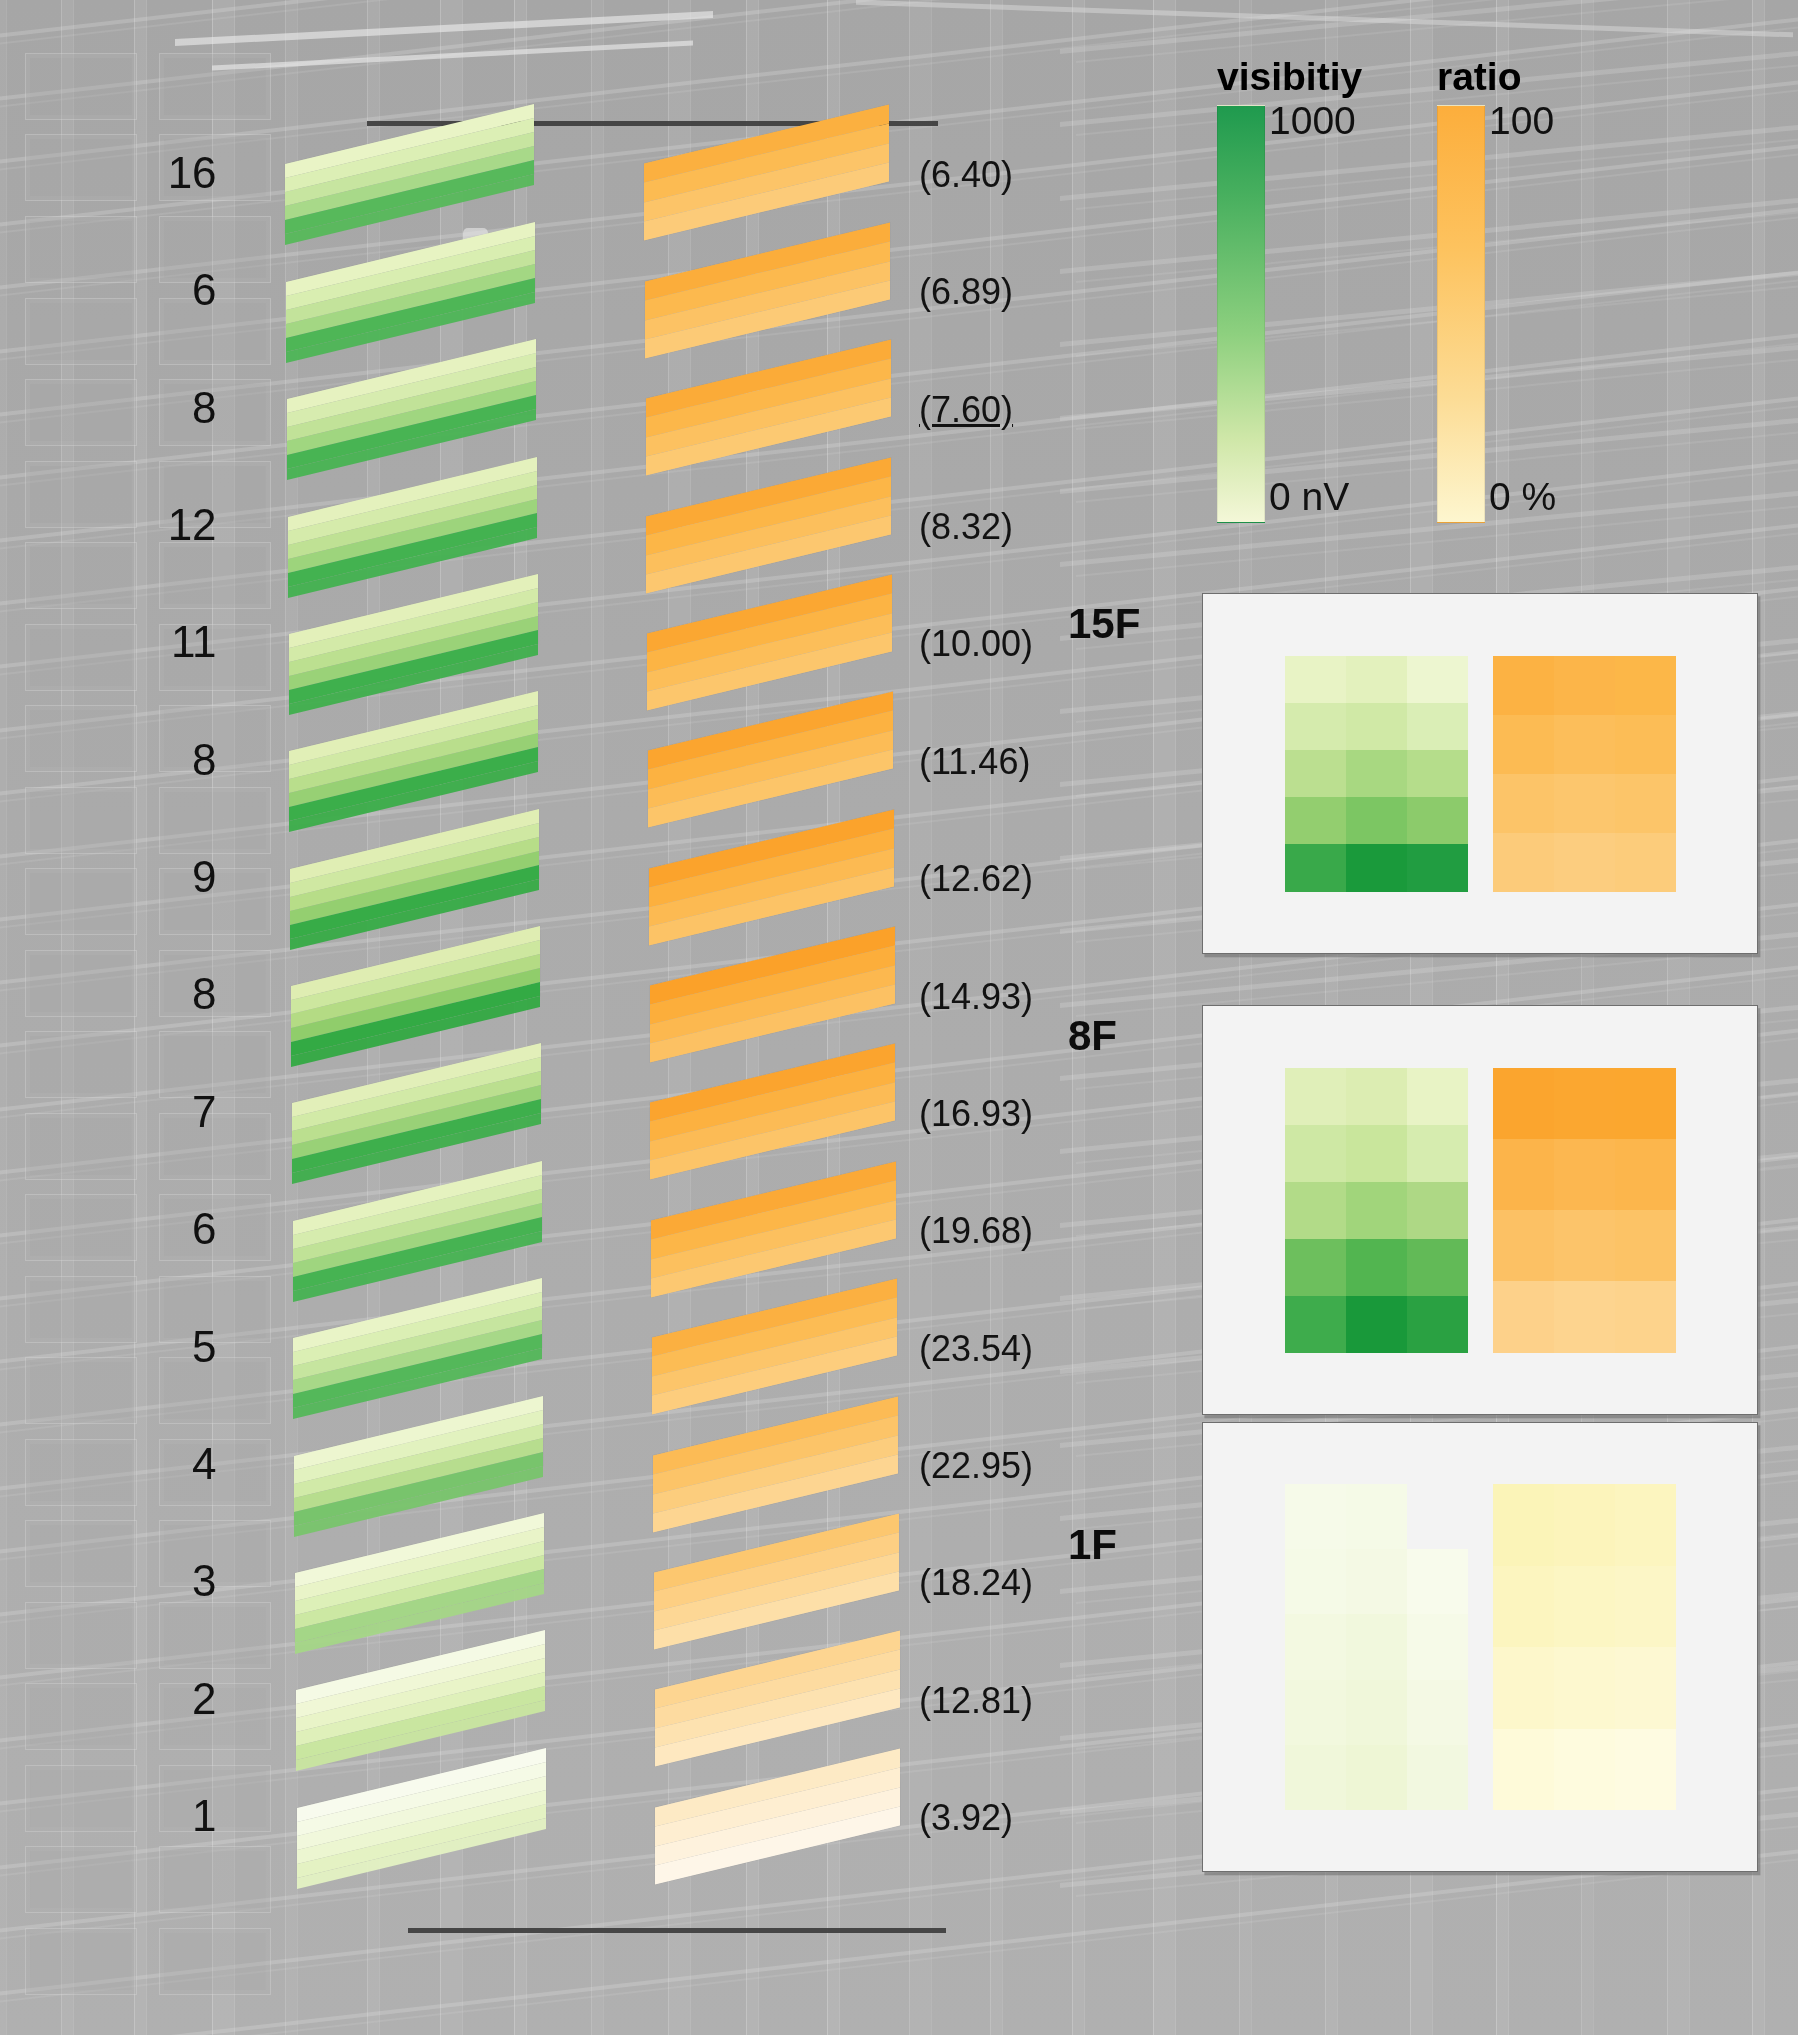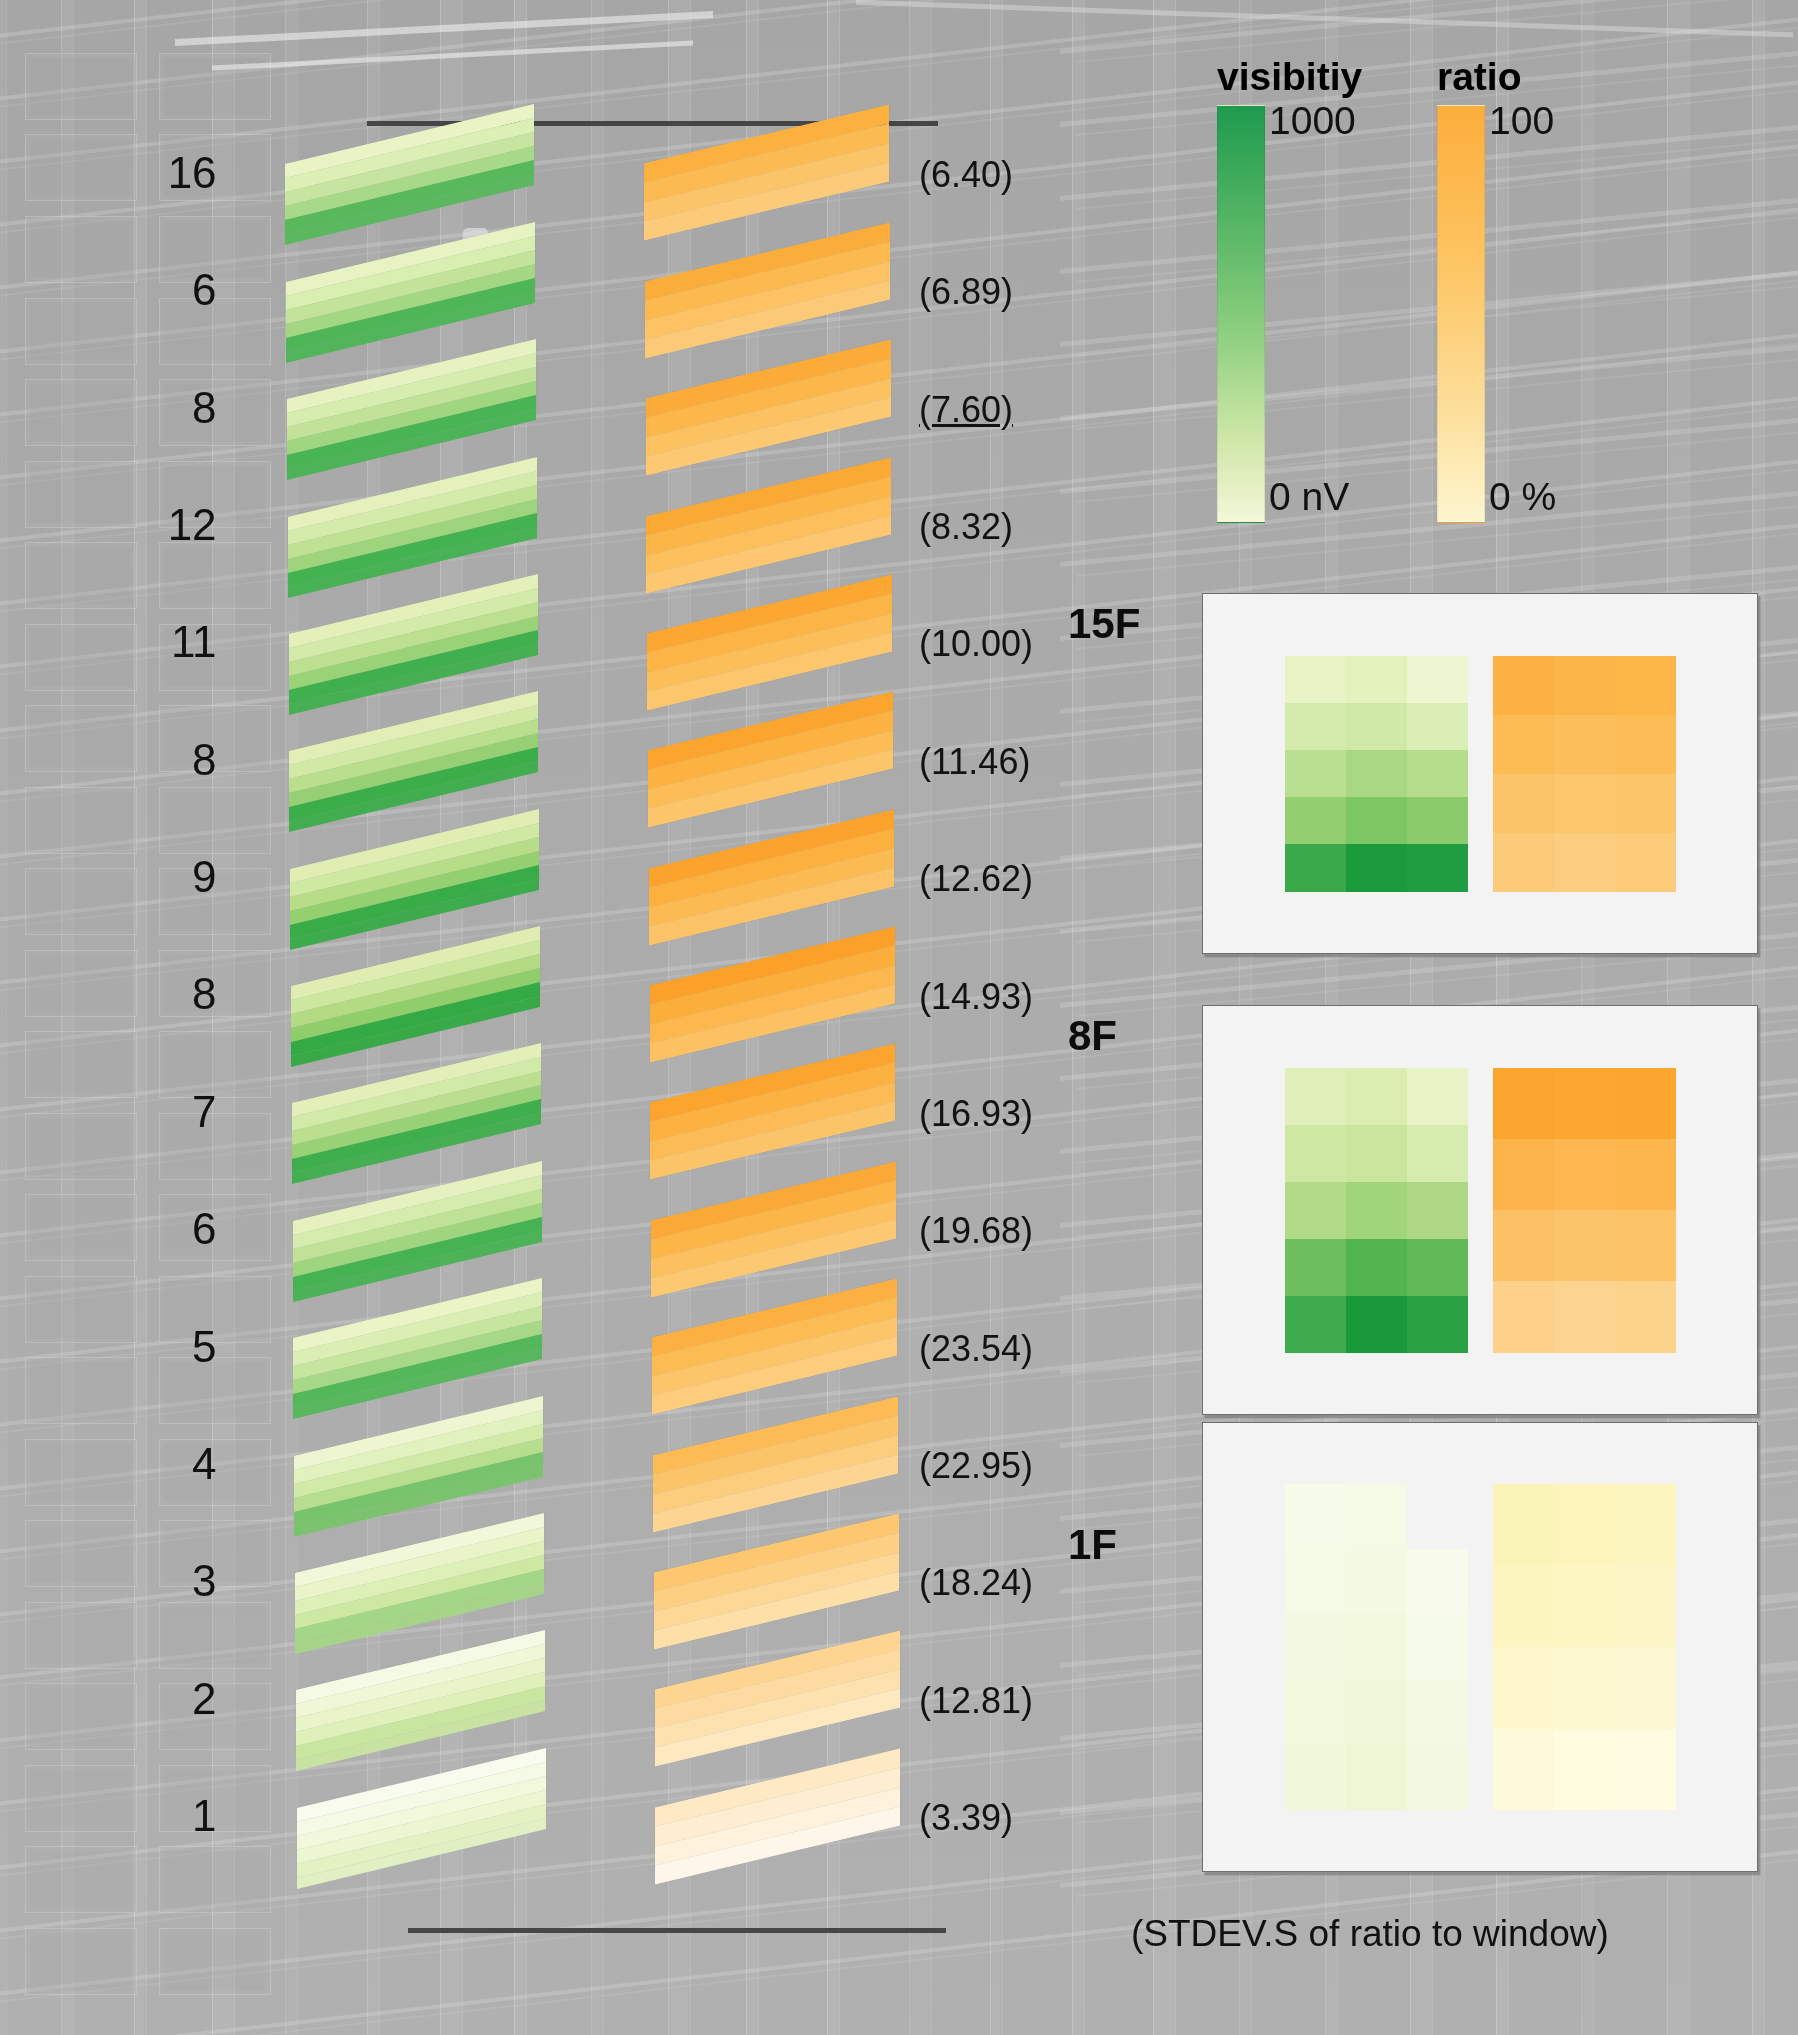--- a/index.html
+++ b/index.html
@@ -518,21 +518,21 @@
         <div class="band" style="background:#ecf6d2;"></div>
         <div class="band" style="background:#e4f2c4;"></div>
         <div class="under" style="background:#e4f2c4;opacity:.95;"></div>
       </div>
       <div class="slab orange" style="left:655px;top:1778px;width:245px;height:77px;">
         <div class="band" style="background:#fdeac5;height:25%;"></div>
         <div class="band" style="background:#feeed1;height:25%;"></div>
         <div class="band" style="background:#fef2dd;height:25%;"></div>
         <div class="band" style="background:#fef6e8;height:25%;"></div>
       </div>
-      <div class="val-label" style="left:919px;top:1800px;">(3.39)</div>
+      <div class="val-label" style="left:919px;top:1800px;">(3.92)</div>
     </div>
 
   <div id="legendLayer">
       <div class="legend" style="left:1217px;top:57px;">
             <div class="cap">visibitiy</div>
             <div class="bar green" style="margin-top:9px;height:416px;"></div>
             <div class="tick-top" style="left:52px;top:44px;">1000</div>
             <div class="tick-bot" style="left:52px;top:420px;">0 nV</div>
           </div>
       <div class="legend" style="left:1437px;top:57px;">
@@ -695,16 +695,15 @@
           <div style="display:grid;grid-template-columns:repeat(3,1fr);">
             <div class="cell" style="background:#fefad9;"></div>
             <div class="cell" style="background:#fefbde;"></div>
             <div class="cell" style="background:#fefbe1;"></div>
           </div>
         </div>
       </div>
       <div class="panel-label" style="left:1068px;top:1524px;">1F</div>
     </div>
 
-  <div class="caption" style="left:1131px;top:1915px;">(STDEV.S of ratio to window)</div>
 
 </div>
 
 
 </body></html>

